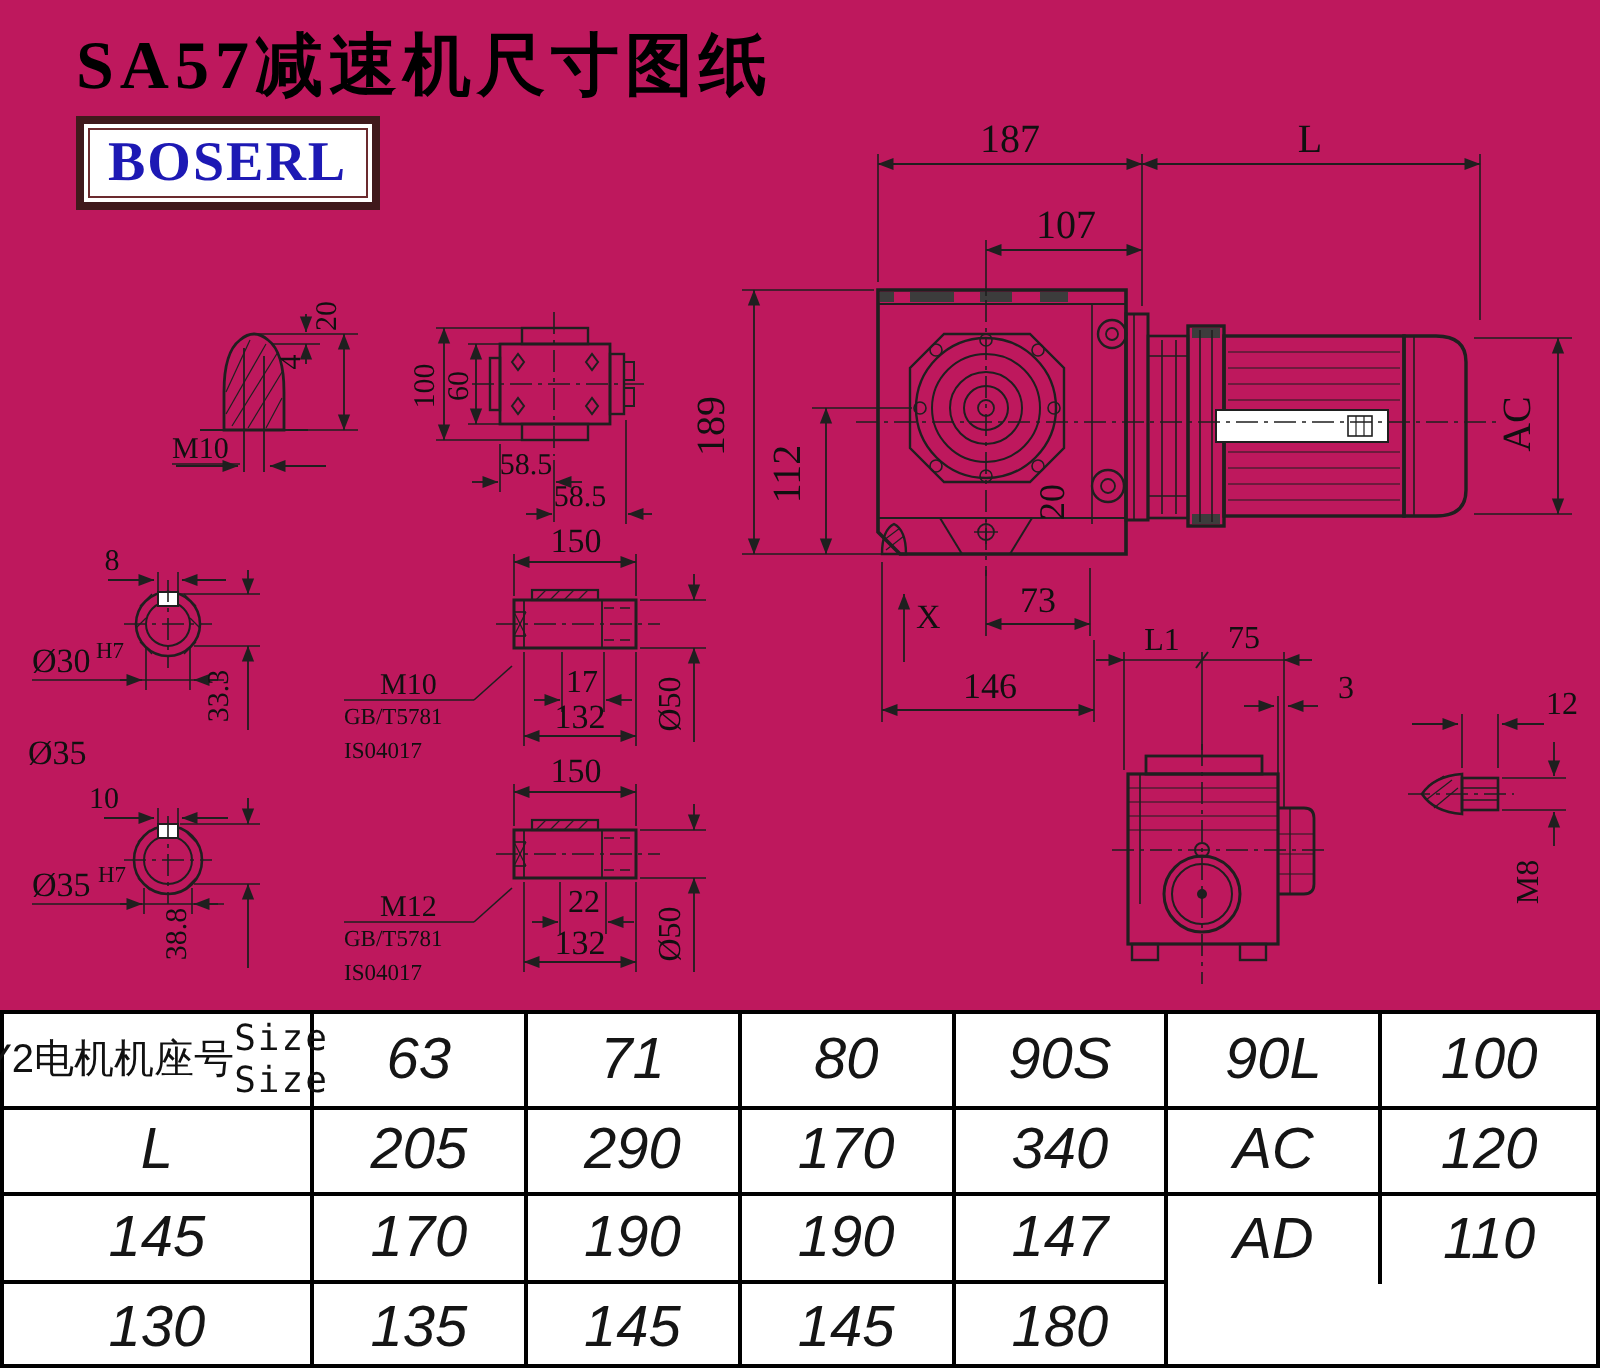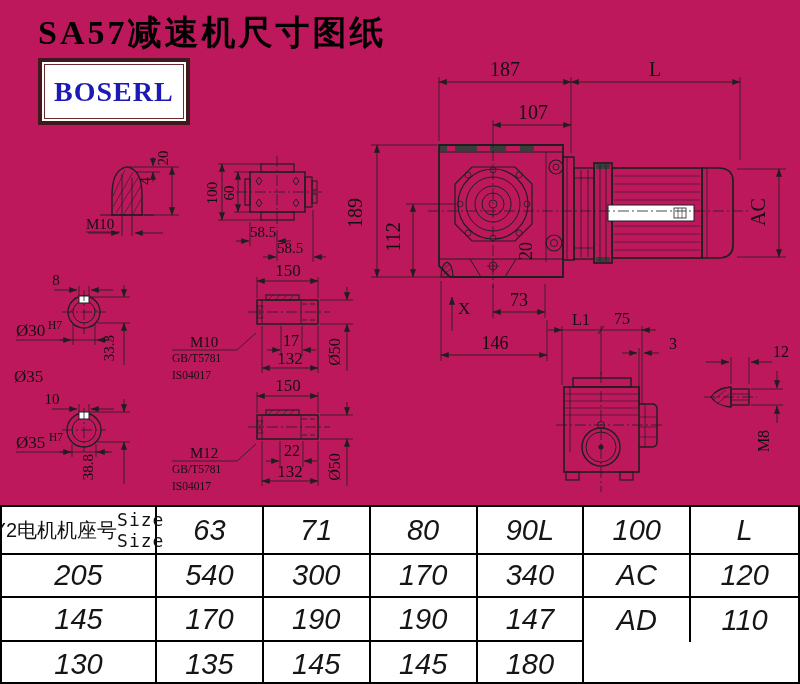--- a/index.html
+++ b/index.html
@@ -1,21 +1,21 @@
 <!DOCTYPE html>
 <html><head>
 <meta charset="utf-8">
 <style>
   html,body{margin:0;padding:0;background:#fff;}
   .stage{position:relative;width:800px;height:684px;background:#be185d;overflow:hidden;
          font-family:"Liberation Sans",sans-serif;color:#111;}
   .title{position:absolute;left:38px;top:10px;font-family:"Liberation Serif",serif;
          font-weight:bold;font-size:34px;letter-spacing:3px;color:#000;white-space:nowrap;z-index:3;}
   .logo{position:absolute;left:38px;top:58px;border:4px solid #40191c;padding:2px;z-index:3;background:#fff;}
-  .logo-inner{border:1px solid #6b2a2e;padding:10px 9px;font-family:"Liberation Serif",serif;
+  .logo-inner{border:1px solid #6b2a2e;padding:0 9px;font-family:"Liberation Serif",serif;
          font-weight:bold;font-size:28px;line-height:33px;color:#1d19b4;letter-spacing:1px;}
   svg{position:absolute;left:0;top:0;}
   svg .ln{stroke:#1f1f1f;fill:none;}
   svg .dim{stroke:#1f1f1f;stroke-width:0.9;fill:none;}
   svg .ext{stroke:#1f1f1f;stroke-width:0.8;fill:none;}
   svg .cl{stroke:#1f1f1f;stroke-width:0.8;fill:none;stroke-dasharray:11 3 2 3;}
   svg .hid{stroke:#1f1f1f;stroke-width:0.8;fill:none;stroke-dasharray:5 3;}
   svg .hat{stroke:#1f1f1f;stroke-width:0.6;fill:none;}
   svg text{font-family:"Liberation Serif",serif;fill:#101010;}
   .s20{font-size:20px}.s18{font-size:18px}.s17{font-size:17px}.s16{font-size:16px}
@@ -425,27 +425,27 @@
   </svg>
 
   <div class="dim-table">
     <div class="cell">
       <div class="hd1">Y2电机机座号</div>
       <div class="hd2">Size Size</div>
     </div>
     <div class="cell num">63</div>
     <div class="cell num">71</div>
     <div class="cell num">80</div>
+    <div class="cell num">90S</div>
     <div class="cell num">90L</div>
     <div class="cell num">100</div>
 
     <div class="cell num">L</div>
     <div class="cell num">205</div>
-    <div class="cell num">540</div>
-    <div class="cell num">300</div>
+    <div class="cell num">290</div>
     <div class="cell num">170</div>
     <div class="cell num">340</div>
 
     <div class="cell num">AC</div>
     <div class="cell num">120</div>
     <div class="cell num">145</div>
     <div class="cell num">170</div>
     <div class="cell num">190</div>
     <div class="cell num">190</div>
     <div class="cell num">147</div>

